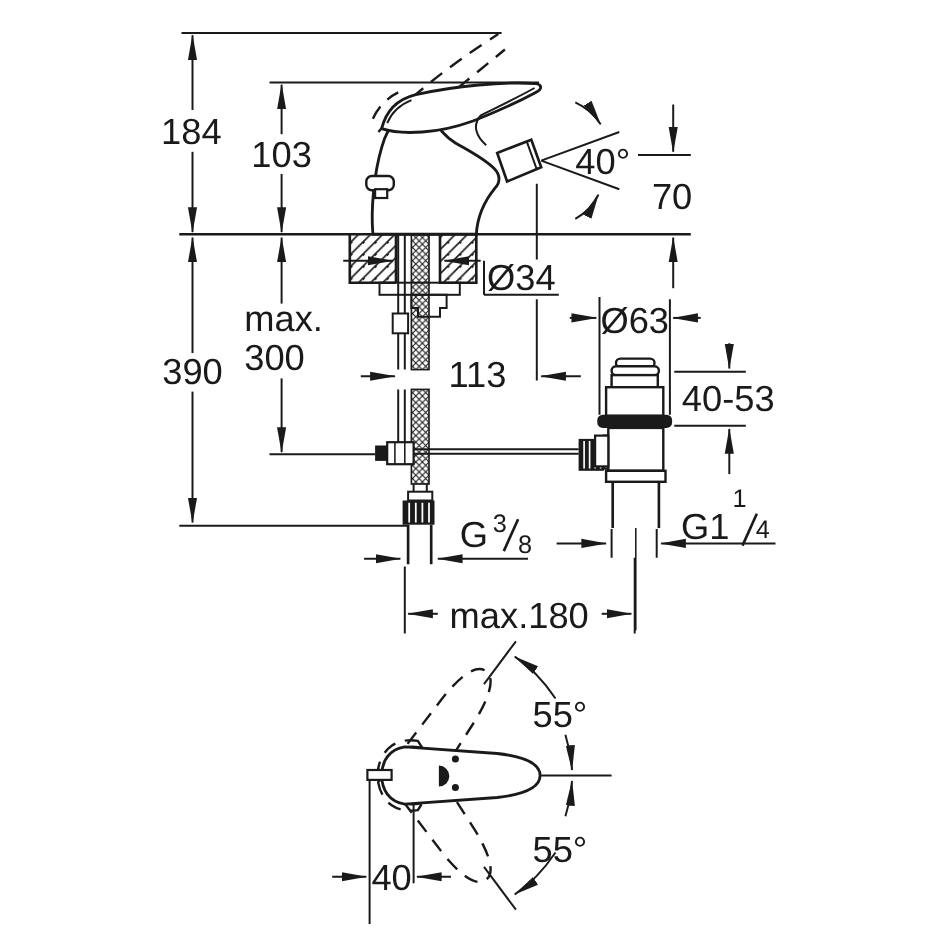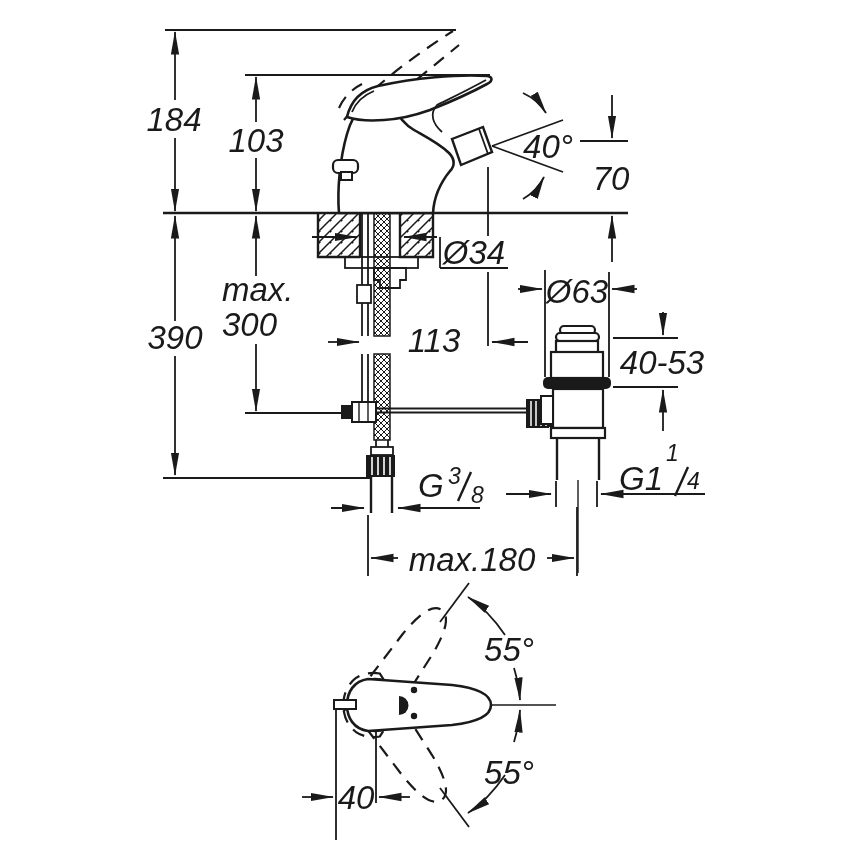--- a/index.html
+++ b/index.html
@@ -1,17 +1,17 @@
 <!DOCTYPE html>
 <html style="--line: #1a1a1a; --bg: #ffffff;"><head>
 <meta charset="utf-8">
 <style>
   :root { --line:#1a1a1a; --bg:#ffffff; }
   html,body { margin:0; padding:0; background:var(--bg); }
-  .stage { width:850px; height:850px; position:relative; background:var(--bg);font-style:italic; }
+  .stage { width:850px; height:850px; position:relative; background:var(--bg); }
   svg { display:block; }
   .ln   { stroke:var(--line); stroke-width:2.4; fill:none; }
   .thin { stroke:var(--line); stroke-width:1.8; fill:none; }
   .dim  { stroke:var(--line); stroke-width:1.8; fill:none; }
   .dsh  { stroke:var(--line); stroke-width:2.2; fill:none; stroke-dasharray:13 9; }
   .wht  { fill:#ffffff; stroke:var(--line); }
   .blk  { fill:var(--line); stroke:none; }
   .halo { fill:#ffffff; stroke:none; }
   text.d  { font-family:"Liberation Sans","DejaVu Sans",sans-serif; font-size:33px; fill:var(--line); text-anchor:middle; }
   text.ds { font-family:"Liberation Sans","DejaVu Sans",sans-serif; font-size:23px; fill:var(--line); text-anchor:start; }

